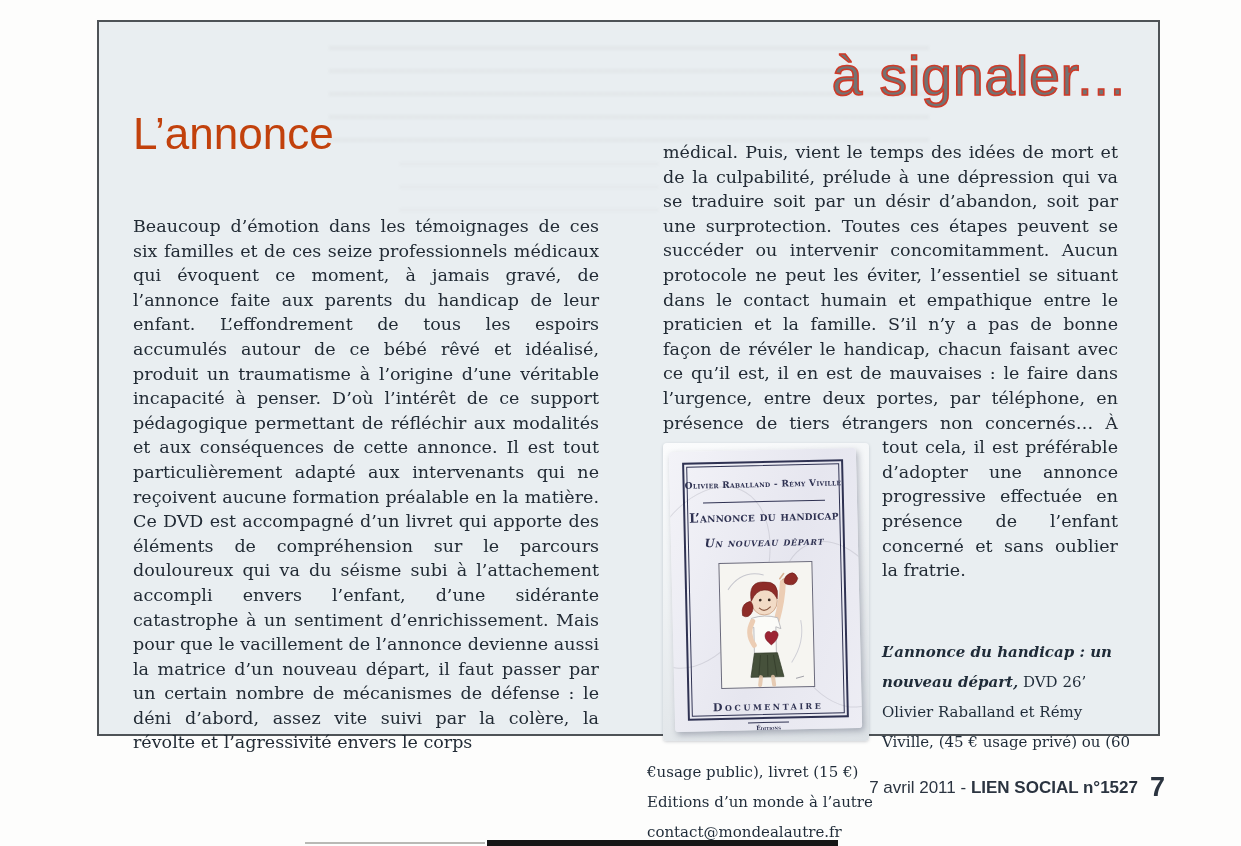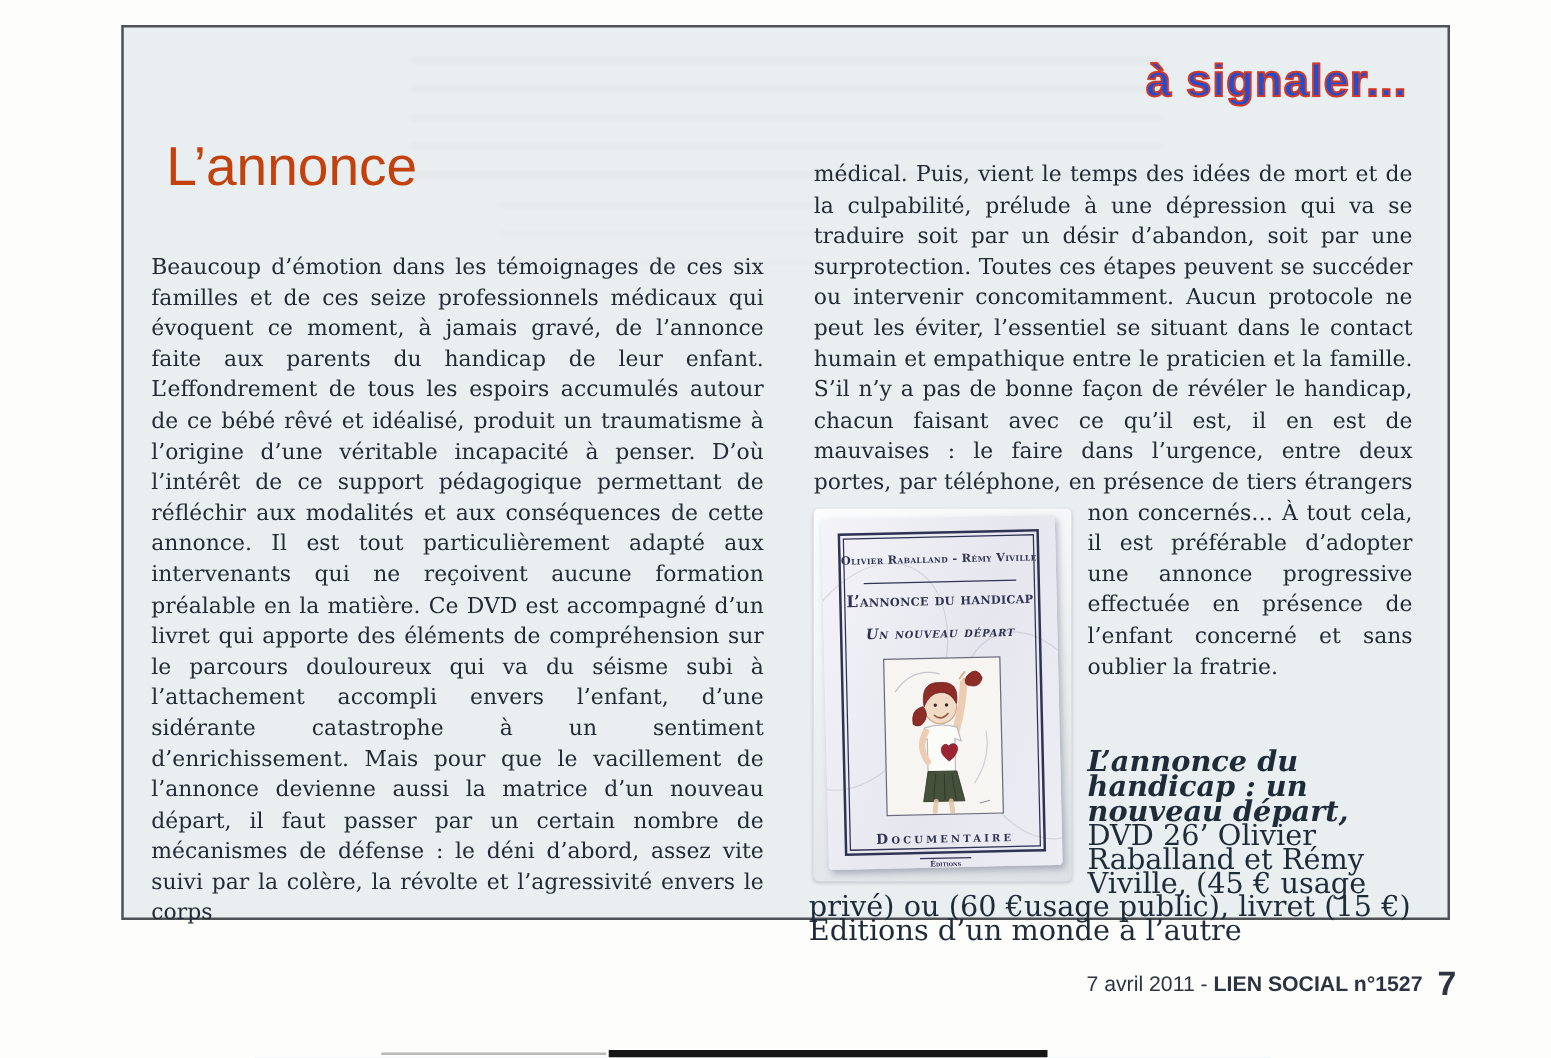--- a/index.html
+++ b/index.html
@@ -21,40 +21,40 @@
   .ghost {
     position:absolute; pointer-events:none;
     background:repeating-linear-gradient(0deg, rgba(105,100,95,0.10) 0 4px, rgba(0,0,0,0) 4px 23px);
     filter:blur(1.6px); opacity:.5;
   }
   .ghost.g1 { left:230px; top:24px;  width:600px; height:96px; }
   .ghost.g2 { left:300px; top:130px; width:260px; height:60px; opacity:.3; }
 
   .signaler {
     position:absolute; top:22px; right:32px;
-    font-size:36px; font-weight:bold; letter-spacing:1px;
-    color:#1d4ed8;
+    font-size:55px; font-weight:normal; letter-spacing:1px;
+    color:#737373;
     -webkit-text-stroke:1.6px #cf3a28;
     text-shadow:0 0 1px #cf3a28;
   }
 
   .article-title {
     position:absolute; left:34px; top:56px;
     font-size:44px; line-height:53px; font-weight:normal;
     color:#c2410c; letter-spacing:0;
   }
 
   .body-serif {
     font-family:"DejaVu Serif", serif;
     font-size:17.5px; line-height:24.6px;
     color:#222b35; text-align:justify;
   }
   .col-left  { position:absolute; left:18px;  top:176px; width:498px; }
   .col-right { position:absolute; left:548px; top:102px; width:487px; }
-  .col-right p, .col-left p { margin:4px; }
+  .col-right p, .col-left p { margin:16px; }
 
   
   .dvd-photo {
     float:left; display:block; position:relative;
     width:206px; height:298px;
     margin:8px 13px 4px 0;
     background:linear-gradient(160deg,#fbfcfd 0%, #eef1f3 45%, #dce1e5 100%);
     border-radius:4px;
     box-shadow:0 1px 3px rgba(70,80,95,.25);
   }
@@ -102,21 +102,21 @@
   .dvd-publisher {
     margin-top:3px; padding:1px 4px;
     font-size:6px; line-height:7px; font-weight:bold; font-variant:small-caps;
     color:#2f3252; text-align:center;
     border-top:1px solid #2f3252; border-bottom:1px solid #2f3252;
   }
 
   
   .caption {
     margin-top:54px;
-    font-size:23px; line-height:19px; color:#1f2b38;
+    font-size:15px; line-height:30px; color:#1f2b38;
     text-align:left;
   }
   .caption .lead { font-weight:bold; font-style:italic; }
 
   
   .footer {
     position:absolute; top:772px; right:76px;
     display:flex; align-items:center;
     color:#2b3440; font-size:17px;
   }
@@ -194,20 +194,21 @@
             <span>d’un monde</span><br>
             
           </span>
         </span>
       </span>
         </span><span>cela, il est préférable d’adopter une annonce progressive effectuée en présence de l’enfant concerné et sans oublier la fratrie.</span></p>
 
     <div class="caption">
       <span class="lead">L’annonce du handicap : un nouveau départ,</span><span> DVD 26’ Olivier Raballand et Rémy Viville, (45 € usage privé) ou (60 €usage public), livret (15 €)</span>
       <div>Editions d’un monde à l’autre</div>
+      <div>contact@mondealautre.fr</div>
     </div>
   </div>
 
 </div>
 
 <div class="footer">
   <span class="date">7 avril 2011 - </span>
   <span class="journal">LIEN SOCIAL n°1527</span>
   <span class="pageno">7</span>
 </div>

